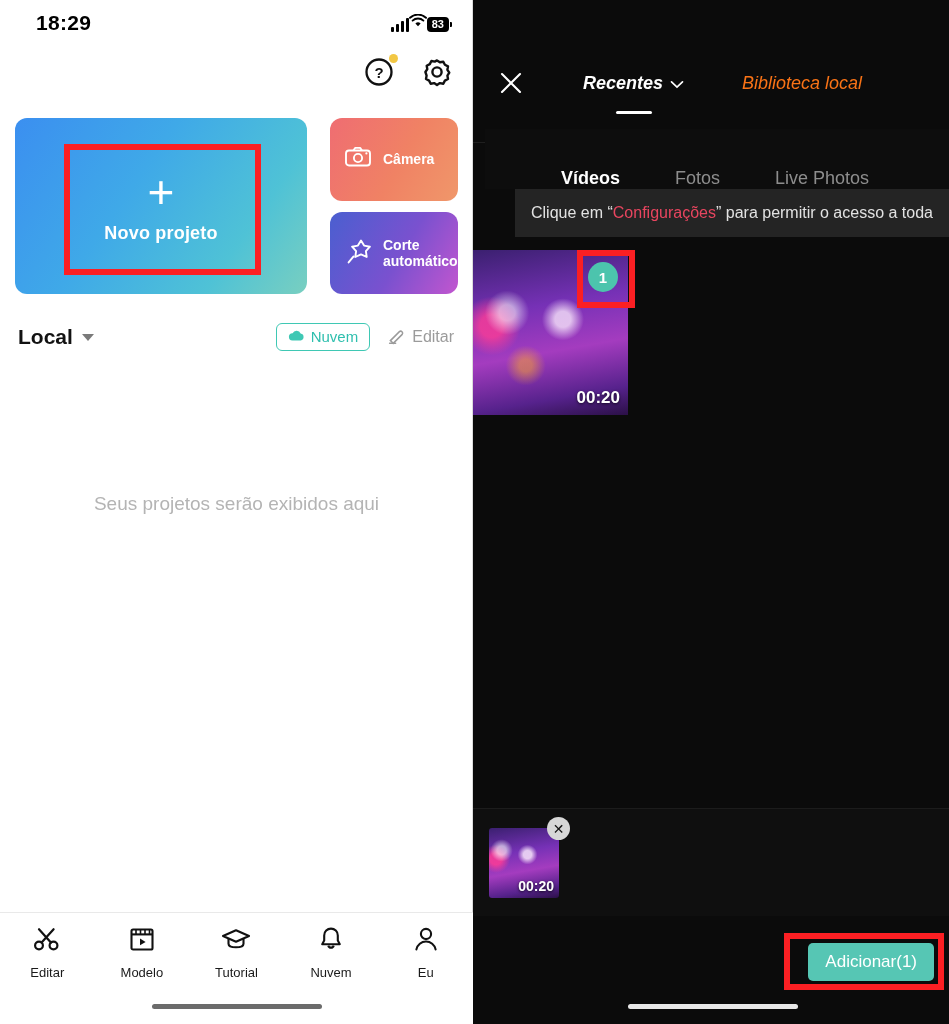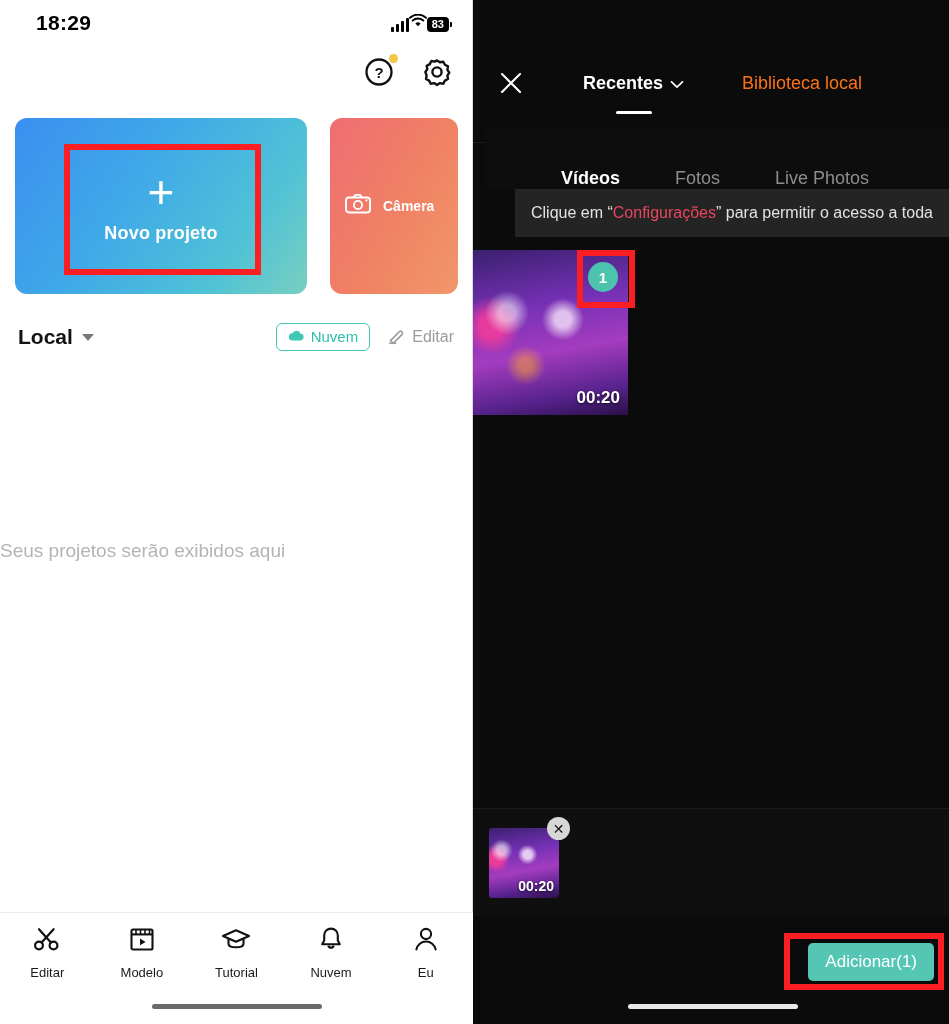--- a/index.html
+++ b/index.html
@@ -113,22 +113,22 @@
     border: 1.5px solid #3fc8b4; border-radius: 6px;
     padding: 4px 11px 5px; color: #2fbfae;
     font-size: 15px; margin-right: 17px;
   }
   .editar-btn {
     display: flex; align-items: center; gap: 6px;
     color: #9b9b9b; font-size: 16px; margin-right: 4px;
   }
 
   .empty-state {
-    position: absolute; top: 540px; left: 0;
-    width: 473px; 
+    position: absolute; top: 493px; left: 0;
+    width: 473px; text-align: center;
     font-size: 19px; color: #b4b4b4;
   }
 
   .bottom-nav {
     position: absolute; bottom: 0; left: 0;
     width: 473px; height: 112px;
     border-top: 1px solid #e9e9e9;
     background: #fff;
   }
   .nav-items {
@@ -150,21 +150,21 @@
   .right-panel {
     position: relative;
     width: 476px; height: 1024px;
     background: #0b0b0b;
     flex: 0 0 476px;
     overflow: hidden;
   }
   .rp-header {
     position: absolute; top: 52px; left: 0;
     width: 440px; height: 62px;
-    display: flex; align-items: center;
+    display: flex; align-items: center; font-style: italic;
   }
   .close-x {
     width: 44px; margin-left: 16px; display: flex;
     align-items: center; justify-content: center;
   }
   .src-tab {
     font-size: 18px; color: #f97316; position: relative;
     display: flex; align-items: center; gap: 7px;
   }
   .src-tab.recentes { color: #ffffff; font-weight: bold; margin-left: 50px; }
@@ -338,20 +338,32 @@
         <div class="mini-card camera-card">
           <span>
             <svg width="30" height="24" viewBox="0 0 30 24">
               <rect x="2" y="5.5" width="24" height="15" rx="3" stroke="#fff" stroke-width="1.9" fill="none"></rect>
               <path d="M9.5 5.5 l1.6-2.6 h5.2 l1.6 2.6" stroke="#fff" stroke-width="1.9" fill="none" stroke-linejoin="round"></path>
               <circle cx="14" cy="13" r="4.1" stroke="#fff" stroke-width="1.9" fill="none"></circle>
               <circle cx="22.4" cy="8.4" r="1.1" fill="#fff"></circle>
             </svg>
           </span>
           <span class="mini-label">Câmera</span>
+        </div>
+        <div class="mini-card auto-card">
+          <span>
+            <svg width="30" height="30" viewBox="0 0 30 30">
+              <path d="M17 4.5 l3.1 5.1 5.8 1.1 -4 4.4 .8 5.9 -5.7-2.6 -5.7 2.6 .8-5.9 -4-4.4 5.8-1.1z" stroke="#fff" stroke-width="1.9" fill="none" stroke-linejoin="round"></path>
+              <path d="M9.6 20.4 L4.6 26.4" stroke="#fff" stroke-width="1.9" stroke-linecap="round"></path>
+            </svg>
+          </span>
+          <span class="mini-label">
+            <span>Corte</span><br>
+            <span>automático</span>
+          </span>
         </div>
       </div>
     </div>
 
     <div class="local-row">
       <span class="local-title">Local</span>
       <span class="caret-down"></span>
       <span class="local-spacer"></span>
       <span class="nuvem-btn">
         <span>

